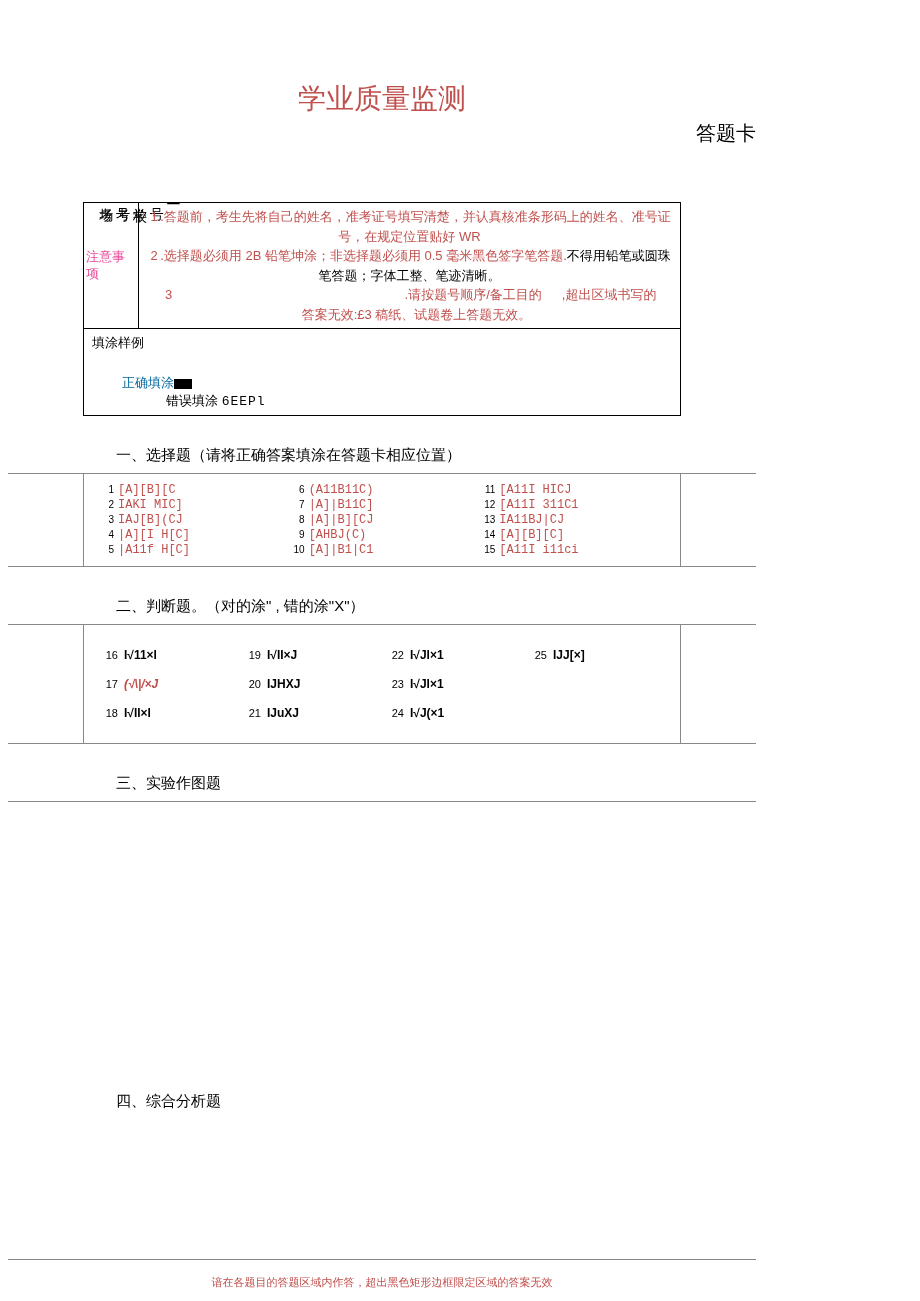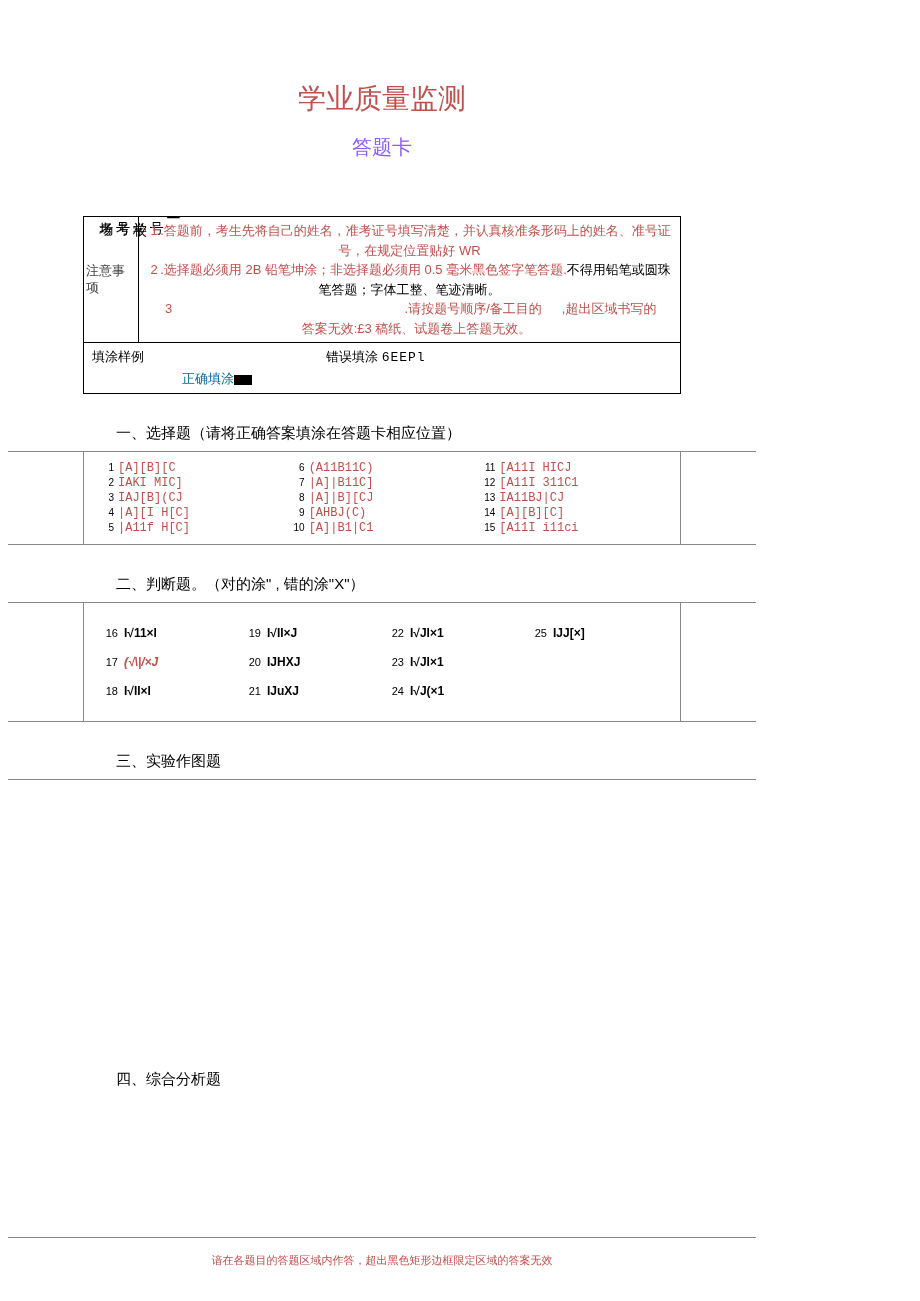--- a/index.html
+++ b/index.html
@@ -1,28 +1,28 @@
 <!DOCTYPE html>
 <html><head>
   <meta charset="utf-8">
   <style>
     * { margin: 0; padding: 0; box-sizing: border-box; }
     body { font-family: "SimSun", "Microsoft YaHei", sans-serif; width: 920px; background: #fff; color: #000; font-size: 14px; padding: 0; }
     .page { width: 756px; padding: 30px 0 20px 8px; }
     .title-red { text-align: center; color: #c0504d; font-size: 28px; font-weight: normal; margin-top: 50px; }
-    .title-sub { text-align: center; color: #8b5cf6; font-size: 20px; margin-top: 16px; }
+    .title-sub { text-align: right; color: #000000; font-size: 20px; margin-top: 2px; }
     .vert-labels { margin-left: 90px; margin-top: 50px; writing-mode: vertical-rl; font-size: 14px; line-height: 1.2; }
     .notice-box { border: 1px solid #000; margin: 5px 75px 0 75px; }
     .notice-row { display: flex; border-bottom: 1px solid #000; }
     .notice-row:last-child { border-bottom: none; }
-    .notice-left { width: 55px; border-right: 1px solid #000; display: flex; align-items: center; justify-content: center; color: #404040; font-size: 13px; padding: 4px 2px; line-height: 1.3; }
+    .notice-left { width: 55px; border-right: 1px solid #000; display: flex; align-items: center; justify-content: center; color: #ec4899; font-size: 13px; padding: 4px 2px; line-height: 1.3; }
     .notice-right { flex: 1; padding: 4px 6px; font-size: 13px; color: #c0504d; line-height: 1.5; text-align: center; }
     .notice-right .num { display: inline-block; width: 12px; }
     .notice-right .black { color: #000; }
-    .sample-row { display: flex; padding: 5px 8px; font-size: 13px; }
+    .sample-row { display: flex; padding: 5px 8px; font-size: 13px; flex-direction: column; }
     .sample-row .lbl { width: 60px; }
     .sample-row .correct { color: #0369a1; margin-left: 30px; margin-top: 22px; }
     .sample-row .wrong { margin-left: 74px; }
     .black-box { display: inline-block; width: 18px; height: 10px; background: #000; vertical-align: middle; }
     .mono { font-family: "Courier New", monospace; letter-spacing: 1px; }
     .sec-title { margin: 30px 0 8px 108px; font-size: 15px; }
     .answer-box { border-left: 1px solid #888; border-right: 1px solid #888; margin: 0 75px; padding: 8px 12px; }
     .mc-grid { display: flex; }
     .mc-col { flex: 1; }
     .mc-row { display: flex; align-items: baseline; margin: 1px 0; font-size: 12px; }

